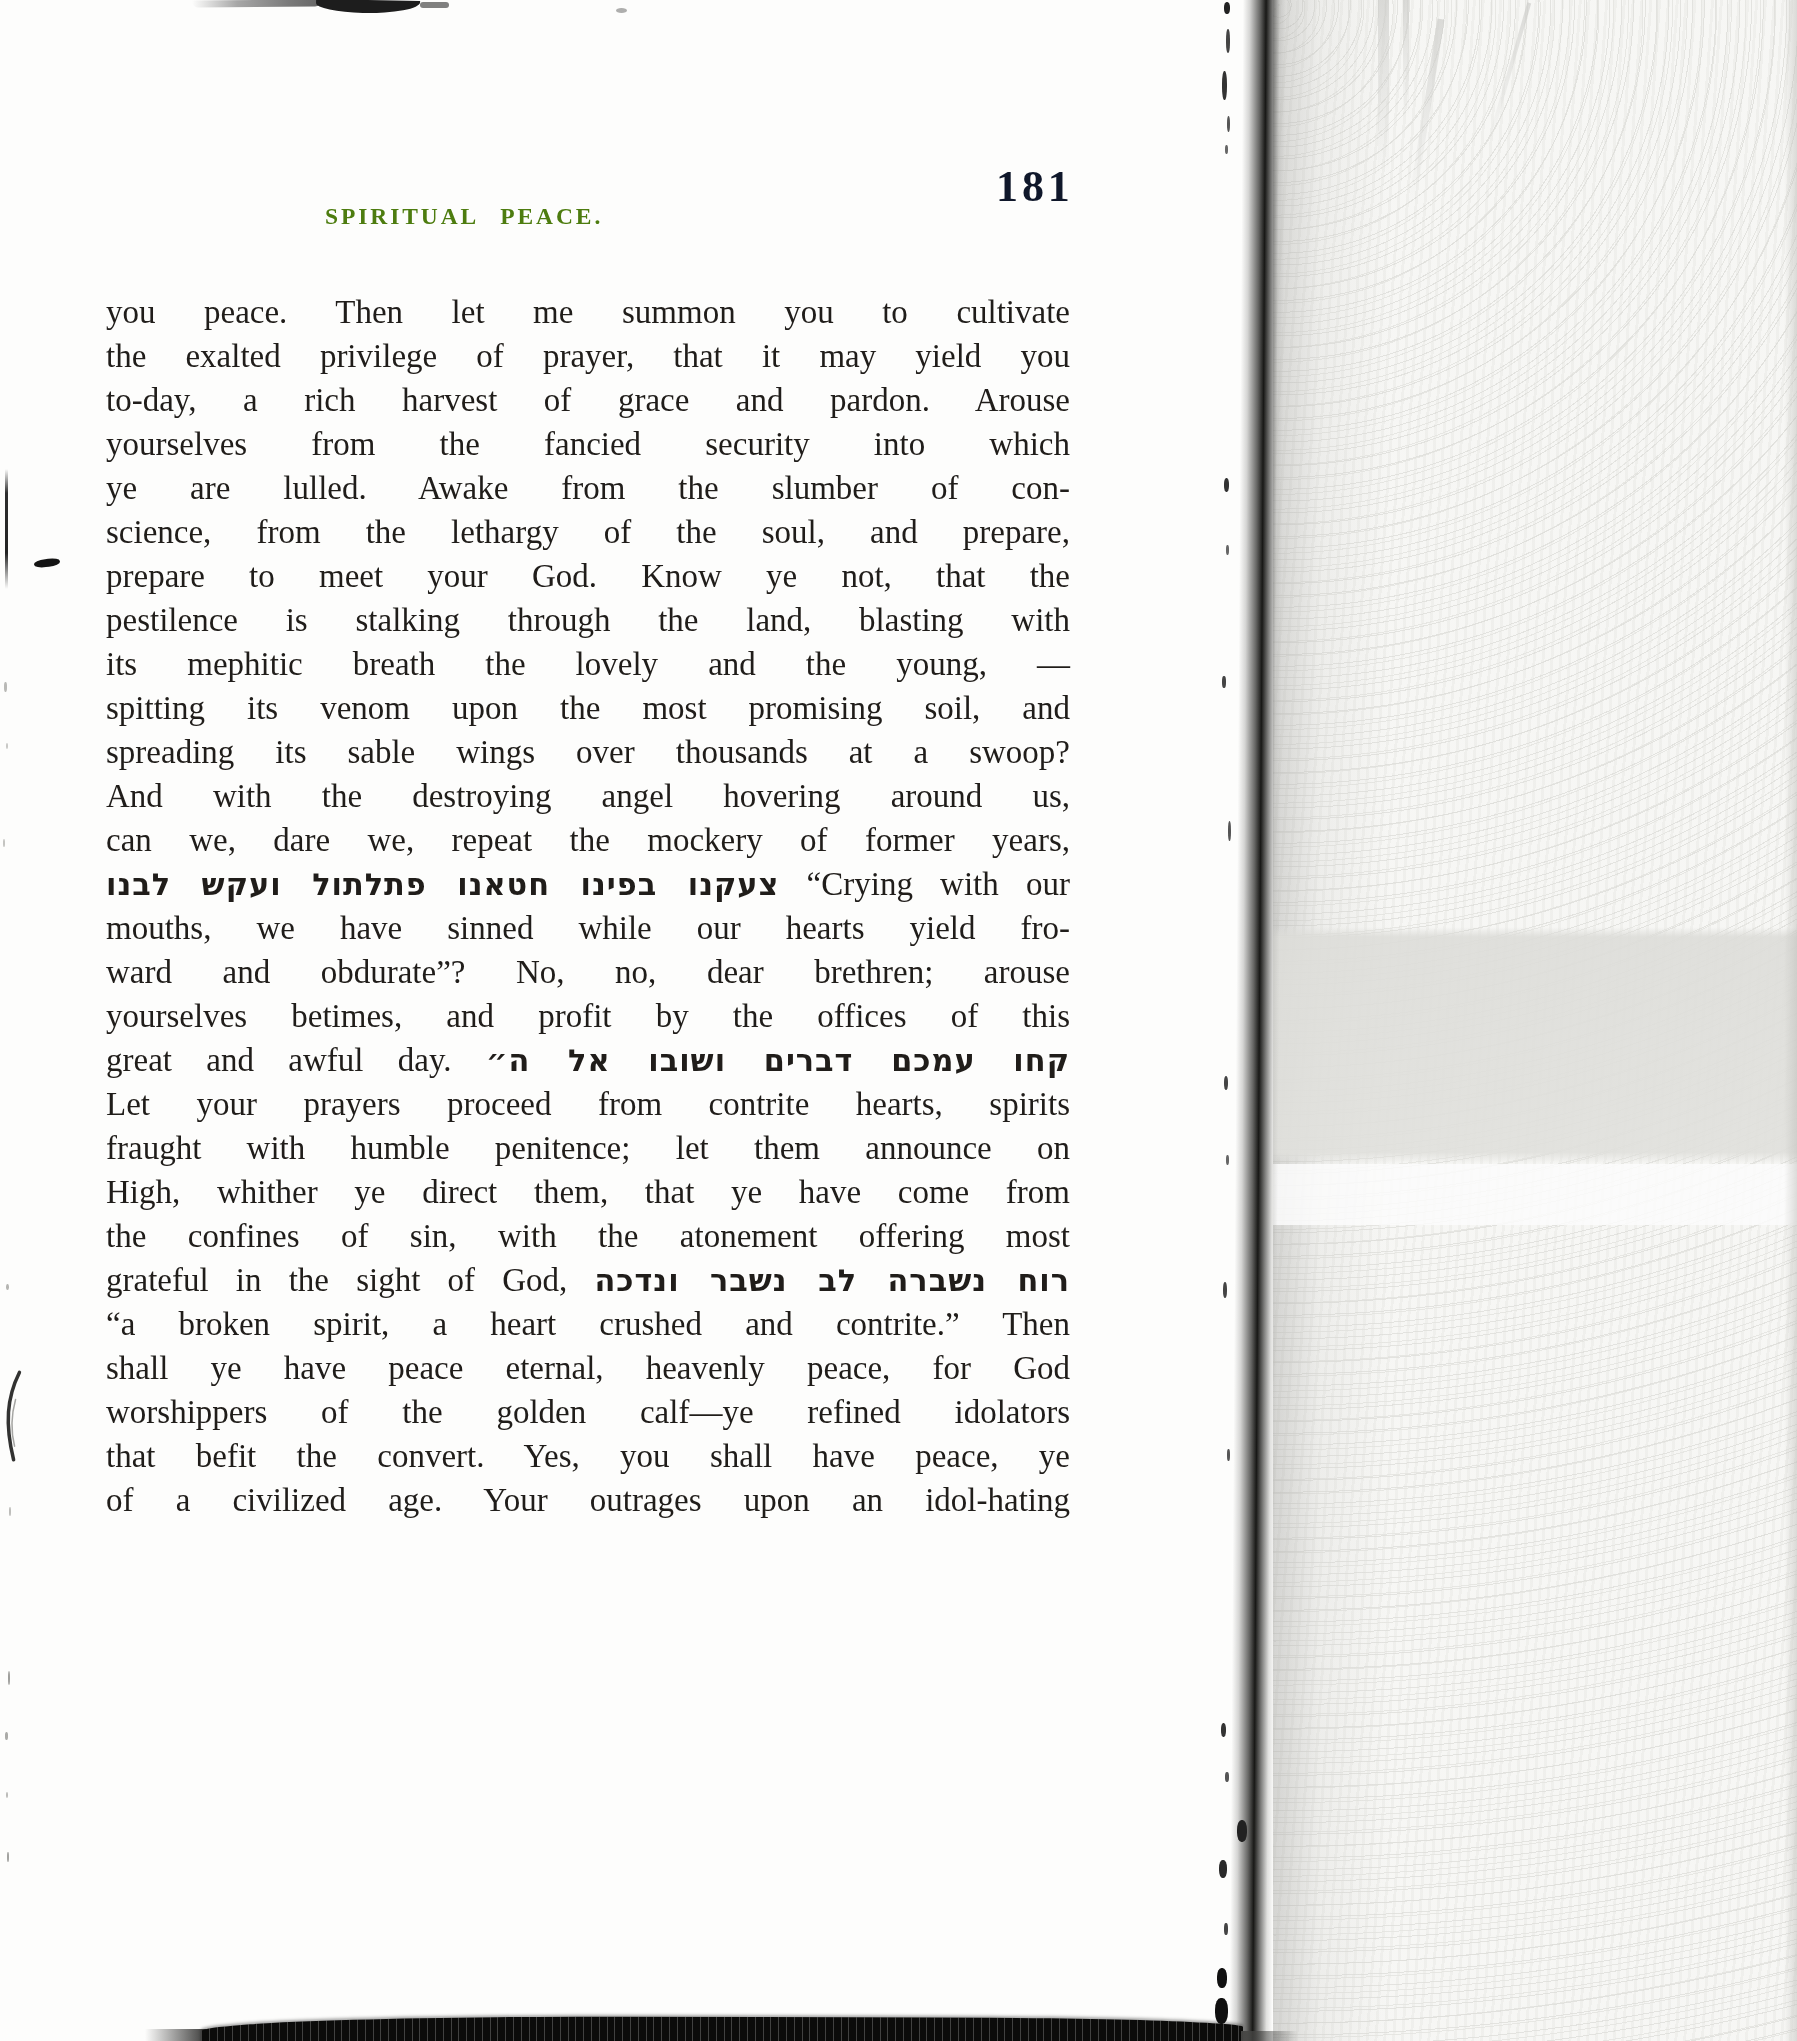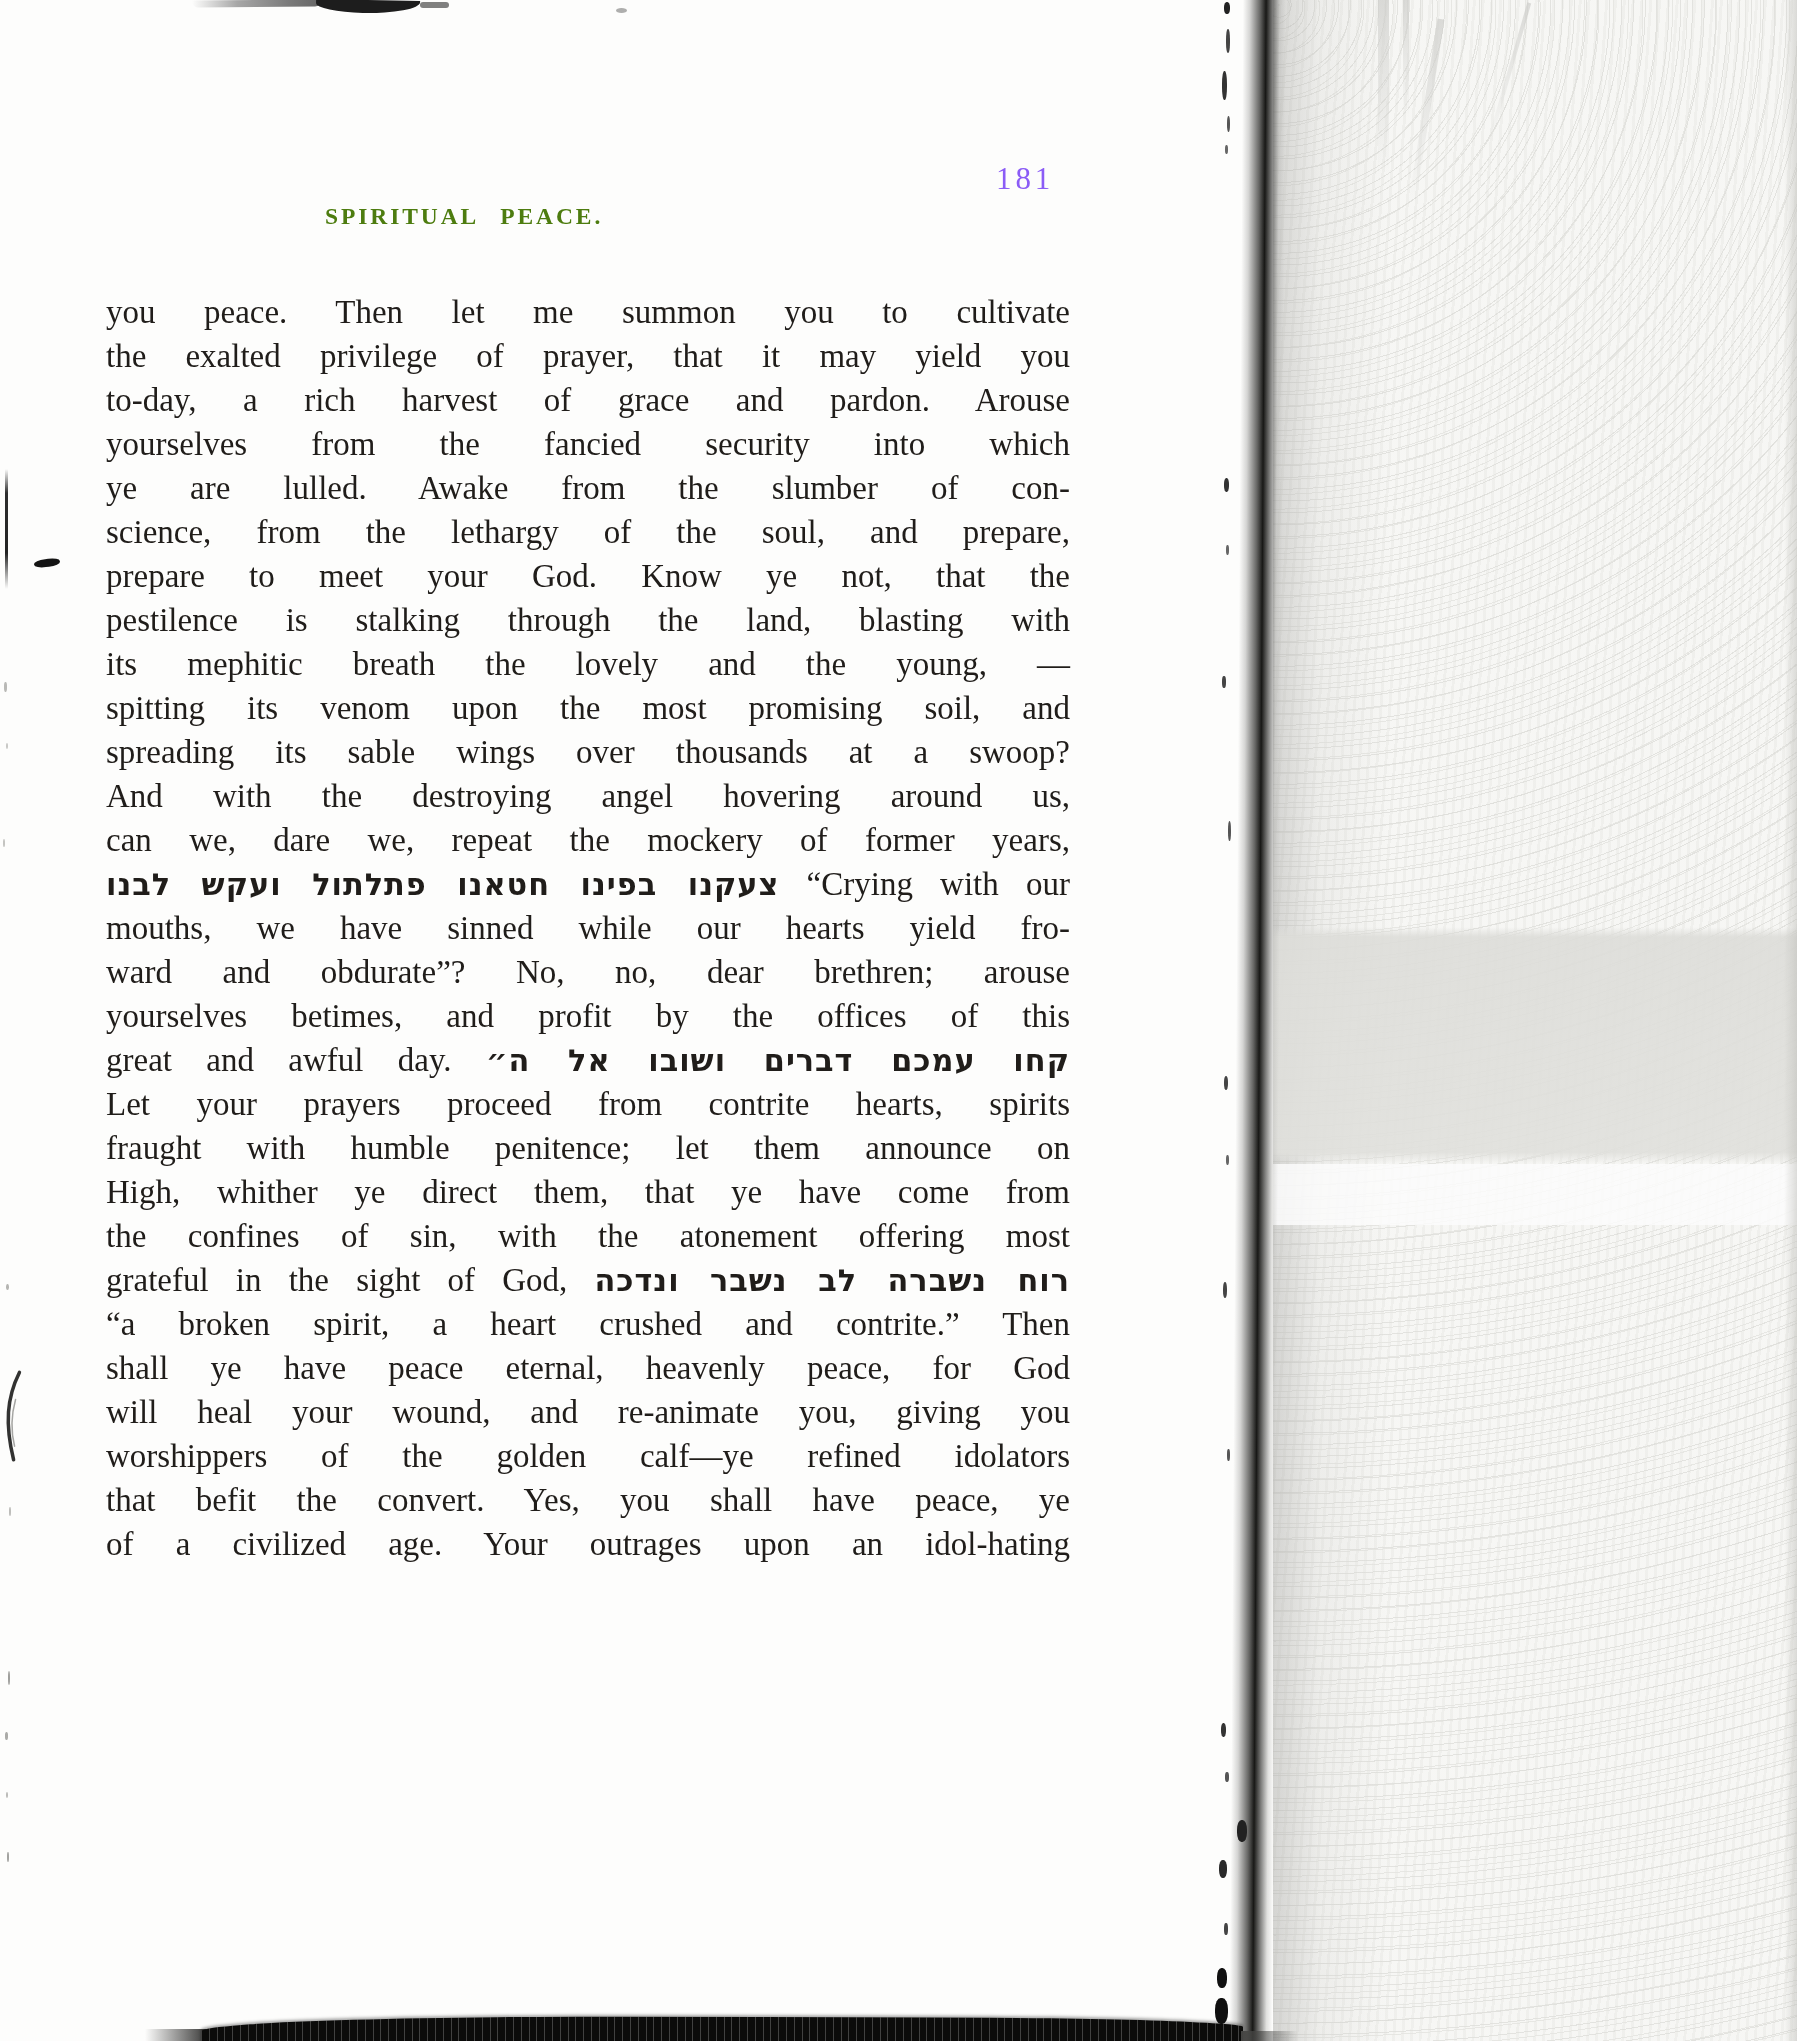--- a/index.html
+++ b/index.html
@@ -13,21 +13,21 @@
   }
   
   .running-head{
     position:absolute;left:325px;top:203px;
     font-size:23.5px;font-weight:bold;
     letter-spacing:2.9px;word-spacing:13.7px;
     color:#4d7c0f;
   }
   .folio{
     position:absolute;left:996px;top:161px;
-    font-size:31px;letter-spacing:3.9px;color:#8b5cf6;
+    font-size:44px;letter-spacing:3.9px;color:#0f172a;font-weight:bold;
   }
   
   .text-block{
     position:absolute;left:106px;top:290px;width:964px;
   }
   .line{
     height:44px;line-height:44px;
     font-size:33px;
     text-align:justify;text-align-last:justify;
     white-space:nowrap;
@@ -145,21 +145,20 @@
       <div class="line">ward and obdurate”?  No, no, dear brethren; arouse</div>
       <div class="line">yourselves betimes, and profit by the offices of this</div>
       <div class="line">great and awful day.  <span class="heb">קחו עמכם דברים ושובו אל ה״</span></div>
       <div class="line">Let your prayers proceed from contrite hearts, spirits</div>
       <div class="line">fraught with humble penitence; let them announce on</div>
       <div class="line">High, whither ye direct them, that ye have come from</div>
       <div class="line">the confines of sin, with the atonement offering most</div>
       <div class="line">grateful in the sight of God, <span class="heb">רוח נשברה לב נשבר ונדכה</span></div>
       <div class="line">“a broken spirit, a heart crushed and contrite.”  Then</div>
       <div class="line">shall ye have peace eternal, heavenly peace, for God</div>
-      <div class="line">will heal your wound, and re-animate you, giving you</div>
       <div class="line">worshippers of the golden calf—ye refined idolators</div>
       <div class="line">that befit the convert.  Yes, you shall have peace, ye</div>
       <div class="line">of a civilized age.  Your outrages upon an idol-hating</div>
     </div>
 
   <div class="left-line"></div>
   <div class="left-dash"></div>
   <svg class="left-curve" width="33" height="98" viewBox="0 0 34 100">
     <path d="M20,2 C7,28 5,55 14,92" fill="none" stroke="#1c1c1b" stroke-width="3.6" stroke-linecap="round" opacity="0.9"></path>
     <path d="M16,30 C11,48 11,62 15,78" fill="none" stroke="#6a6a68" stroke-width="1.6" stroke-linecap="round" opacity="0.6"></path>

